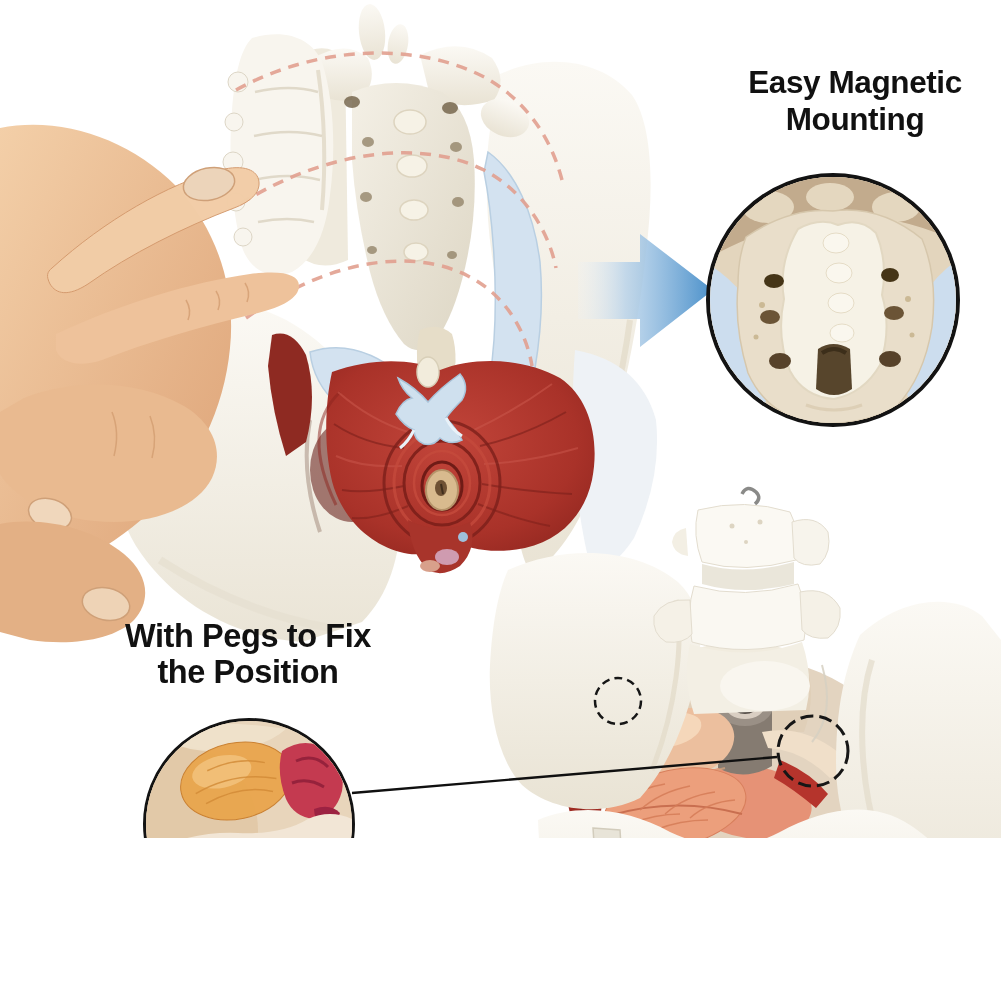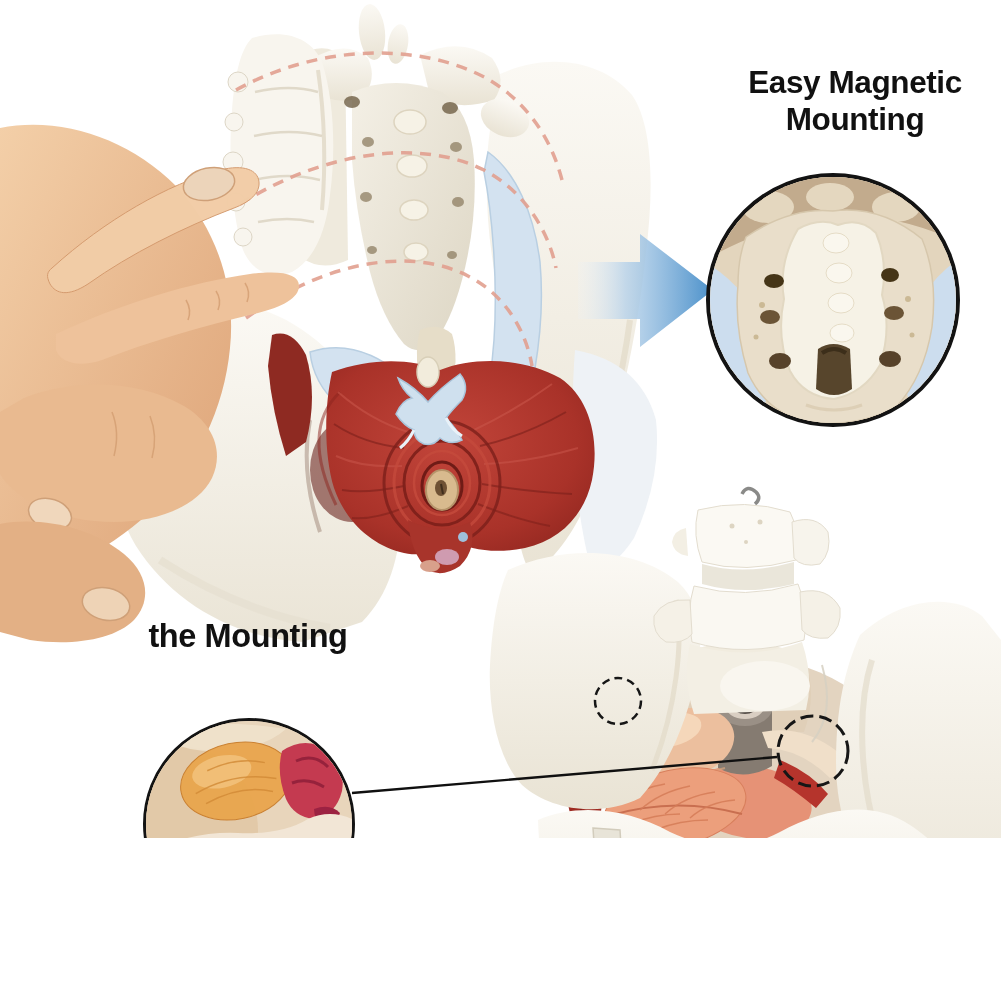--- a/index.html
+++ b/index.html
@@ -196,21 +196,22 @@
       <ellipse cx="180" cy="98" rx="9" ry="7" fill="#453517"></ellipse>
       <ellipse cx="184" cy="136" rx="10" ry="7" fill="#6b5436"></ellipse>
       <ellipse cx="180" cy="182" rx="11" ry="8" fill="#57422a"></ellipse>
       <path d="M 108 172 Q 123 162 140 172 L 142 212 Q 124 224 106 212 Z" fill="#57452c"></path>
       <path d="M 112 176 Q 124 168 136 176" stroke="#3c2e1a" stroke-width="4" fill="none"></path>
       <path d="M 96 228 Q 124 238 152 228" stroke="#d9cbb0" stroke-width="3" fill="none" opacity="0.8"></path>
     </svg>
   </div>
 
   <div id="caption-pegs" class="caption">
-    <span>the Mounting</span>
+    <span>With Pegs to Fix</span>
+    <span>the Position</span>
   </div>
 
   <svg class="abs" style="left:480px;top:480px" width="521" height="521" viewBox="0 0 521 521">
 
     <path d="M 206 172 Q 265 150 324 176 Q 338 214 324 252 L 212 254 Q 198 212 206 172 Z" fill="#f1ecdf"></path>
 
     <ellipse cx="255" cy="272" rx="152" ry="96" fill="#d9c6ab" opacity="0.75"></ellipse>
 
     <g>
       <path d="M 92 222 Q 108 216 116 240 Q 128 290 120 340 Q 114 362 100 366 Q 88 340 84 290 Q 82 248 92 222 Z" fill="#9e2b22"></path>

